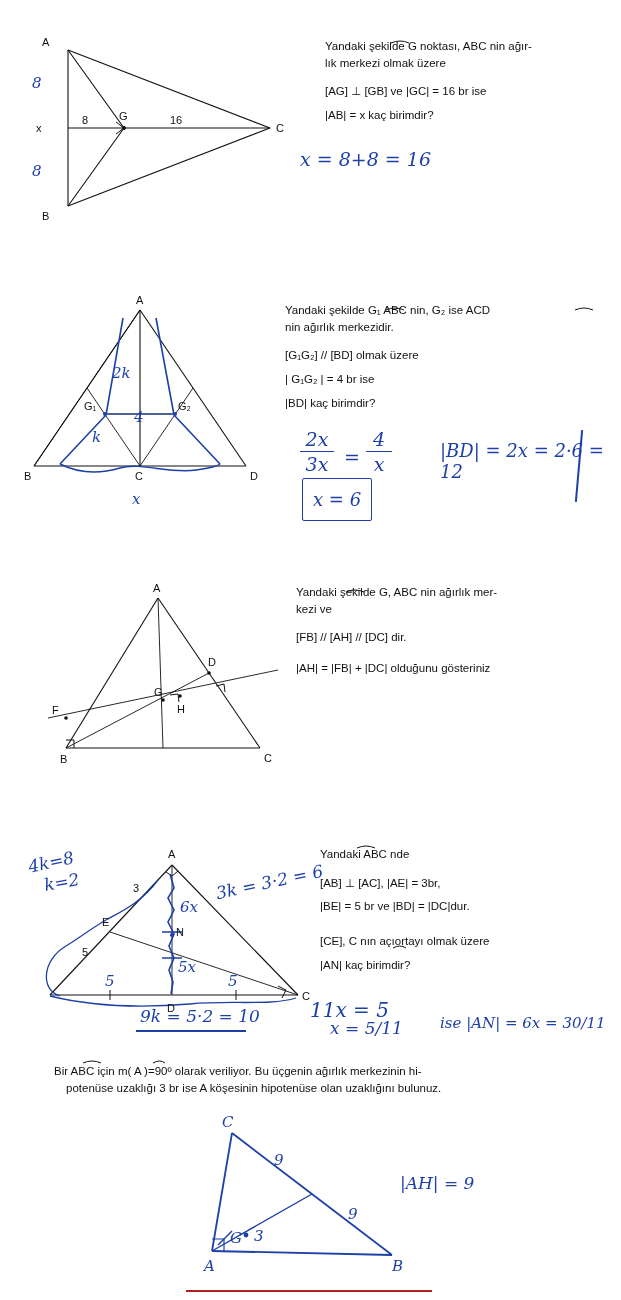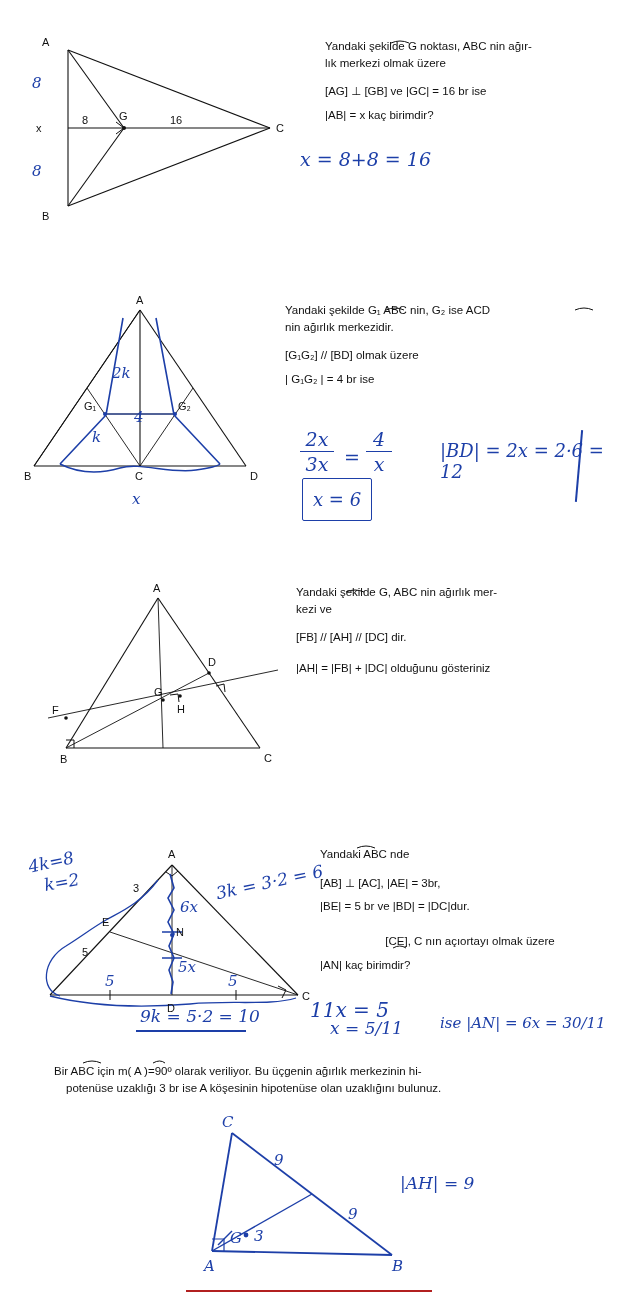--- a/index.html
+++ b/index.html
@@ -141,20 +141,21 @@
         <text class="hlbl" x="72" y="154">k</text>
         <text class="hlbl" x="112" y="216">x</text>
       </svg>
     </div>
 
     <div class="text-block" style="left:285px;top:32px;width:330px;">
       <p><span>Yandaki şekilde G₁ ABC nin, G₂ ise ACD</span><br>
          <span>nin ağırlık merkezidir.</span></p>
       <p style="margin-top:12px;"><span>[G₁G₂] // [BD] olmak üzere</span></p>
       <p><span>| G₁G₂ | = 4 br ise</span></p>
+      <p><span>|BD| kaç birimdir?</span></p>
     </div>
 
     <div class="hand" style="left:300px;top:158px;font-size:19px;text-align:center;">
       <div>2x</div>
       <div style="border-top:1.5px solid #1d3fa8;width:34px;margin:1px auto;"></div>
       <div>3x</div>
     </div>
     <div class="hand" style="left:344px;top:176px;font-size:19px;">=</div>
     <div class="hand" style="left:366px;top:158px;font-size:19px;text-align:center;">
       <div>4</div>
@@ -261,21 +262,21 @@
     </div>
     <div class="hand" style="left:140px;top:176px;font-size:17px;">
       <span>9k = 5·2 = 10</span>
     </div>
     <div style="position:absolute;left:136px;top:200px;width:110px;height:1.5px;background:#1d3fa8;"></div>
 
     <div class="text-block" style="left:320px;top:16px;width:300px;">
       <p><span>Yandaki ABC nde</span></p>
       <p style="margin-top:12px;"><span>[AB] ⊥ [AC], |AE| = 3br,</span></p>
       <p><span>|BE| = 5 br ve |BD| = |DC|dur.</span></p>
-      <p style="margin-top:18px;text-align:center;"><span>[CE], C nın açıortayı olmak üzere</span></p>
+      <p style="margin-top:18px;"><span>[CE], C nın açıortayı olmak üzere</span></p>
       <p><span>|AN| kaç birimdir?</span></p>
     </div>
 
     <div class="hand" style="left:310px;top:168px;font-size:20px;">
       <span>11x = 5</span>
     </div>
     <div class="hand" style="left:330px;top:188px;font-size:17px;">
       <span>x = 5/11</span>
     </div>
     <div class="hand" style="left:440px;top:184px;font-size:15px;text-align:center;">

